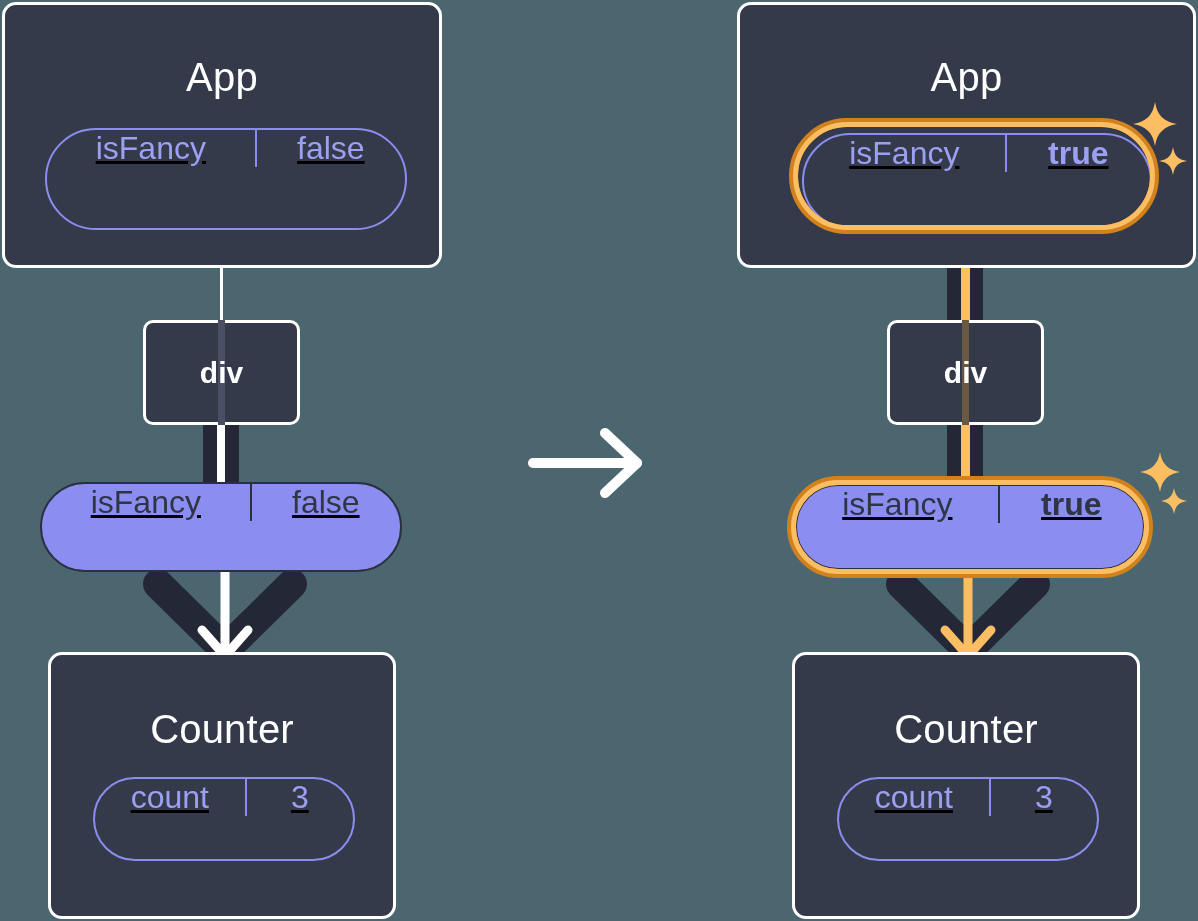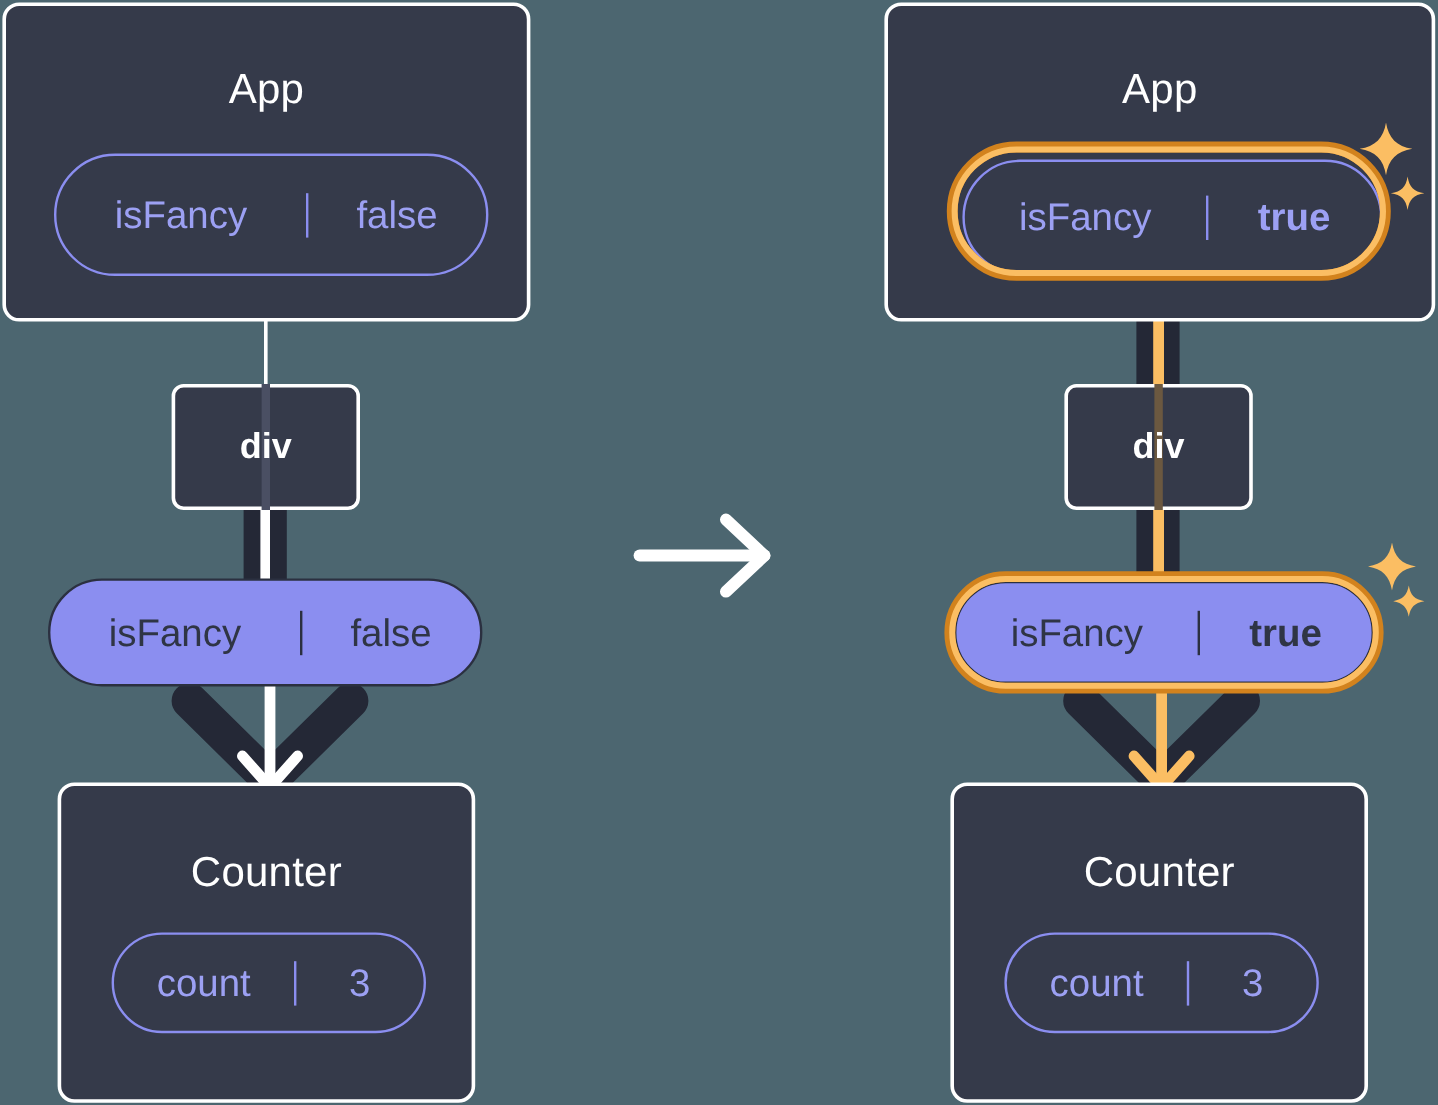--- a/index.html
+++ b/index.html
@@ -19,21 +19,21 @@
     border:3px solid #ffffff;
     border-radius:14px;
     box-sizing:border-box;
     z-index:6;
   }
   .box-title{
     position:absolute;
     left:0;right:0;
     text-align:center;
     color:#ffffff;
-    font-size:35px;
+    font-size:40px;
     font-weight:400;
     letter-spacing:.2px;
   }
 
   
   .divbox{
     position:absolute;
     background:#353a4a;
     border:3px solid #ffffff;
     border-radius:10px;
@@ -52,23 +52,24 @@
     z-index:1;
   }
   .divline.plain{background:#4a4f63;}
   .divline.hl{background:#6b5840;}
 
   
   .pill{
     position:absolute;
     box-sizing:border-box;
     display:flex;
-    align-items:center;
+    align-items:flex-start;
     border-radius:999px;
     z-index:8;
+    text-decoration:underline;
   }
   .pill .cellA,.pill .cellB{
     display:flex;align-items:center;justify-content:center;
     font-size:32px;
     box-sizing:border-box;
   }
   .pill .cellA{flex:0 0 58%;}
   .pill .cellB{flex:1 1 auto;}
 
   

